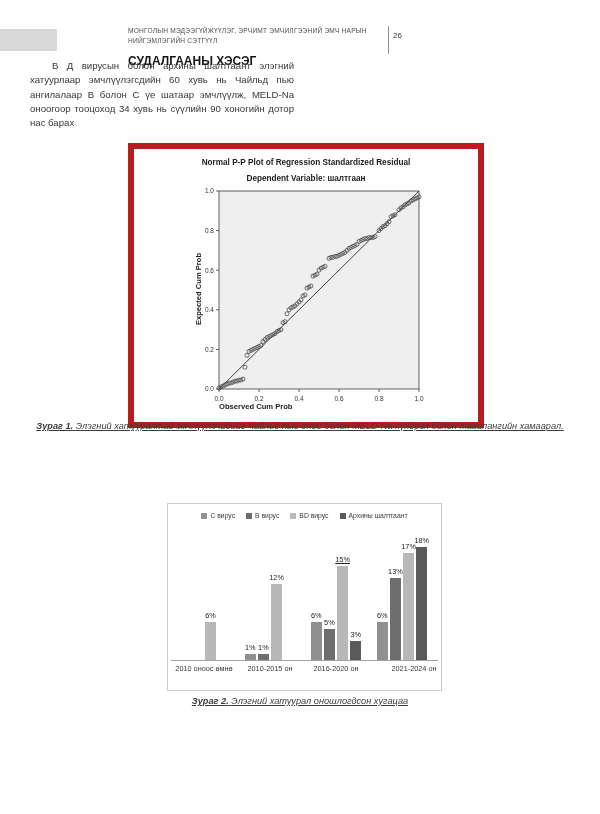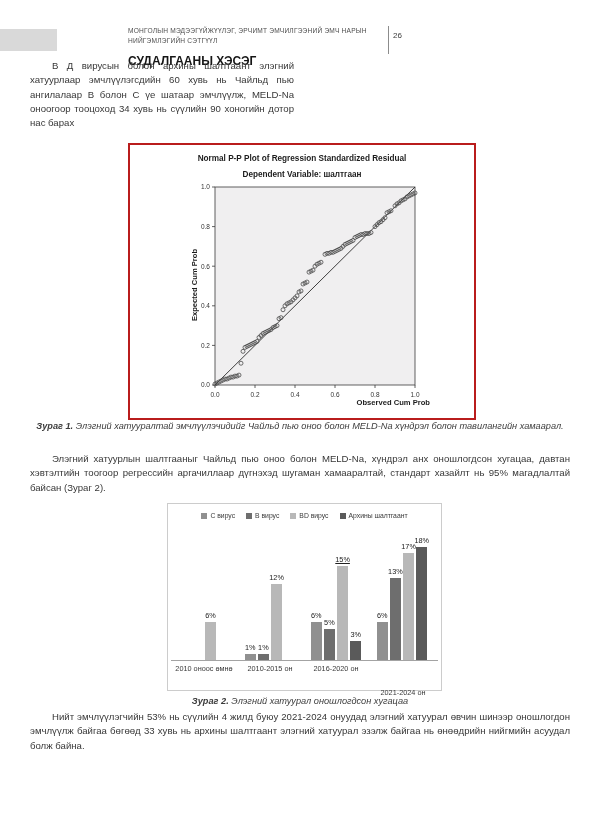--- a/index.html
+++ b/index.html
@@ -15,28 +15,28 @@
   .hdr-divider{position:absolute;left:388px;top:26px;height:28px;width:0;border-left:1px solid #8c8c8c;}
   .hdr-pagenum{position:absolute;left:393px;top:31px;width:22px;font-size:8px;color:#3a3a3a;}
   
   .col{position:absolute;top:59px;width:264px;font-size:9.6px;line-height:14.3px;text-align:justify;color:#373737;}
   .col-left{left:30px;text-indent:22px;}
   .col-right{left:306px;}
   .para{position:absolute;left:30px;width:540px;font-size:9.6px;line-height:14.3px;text-align:justify;text-indent:22px;color:#373737;}
   .para2{top:452px;}
   .para3{top:710px;}
   
-  .fig1{position:absolute;left:128px;top:143px;width:344px;height:273px;border:2px solid #b91c1c;background:#ffffff;}
+  .fig1{position:absolute;left:128px;top:143px;width:344px;height:273px;border:6px solid #b91c1c;background:#ffffff;}
   .fig1-title{position:absolute;top:9px;left:0;width:100%;text-align:center;font-size:8.2px;font-weight:bold;color:#1c1c1c;}
   .fig1-subtitle{position:absolute;top:25px;left:0;width:100%;text-align:center;font-size:8.2px;font-weight:bold;color:#1c1c1c;}
   .fig1-svg{position:absolute;left:0;top:38px;}
   .fig1-ylabel{position:absolute;left:64px;top:140px;transform:translate(-50%,-50%) rotate(-90deg);white-space:nowrap;font-size:7.6px;font-weight:bold;color:#1c1c1c;}
-  .fig1-xlabel{position:absolute;left:100px;width:200px;top:253px;text-align:right;font-size:7.6px;font-weight:bold;color:#1c1c1c;}
-  
-  .caption{position:absolute;left:30px;width:540px;text-align:center;font-size:9.2px;line-height:12.5px;font-style:italic;color:#3c3c3c;}
+  .fig1-xlabel{position:absolute;left:85px;width:200px;top:253px;text-align:left;font-size:7.6px;font-weight:bold;color:#1c1c1c;}
+  
+  .caption{position:absolute;left:30px;width:540px;text-align:center;font-size:9.2px;line-height:12.5px;font-style:italic;color:#3c3c3c;text-decoration:underline;}
   .cap1{top:420px;}
   .cap2{top:695px;}
   .cap-label{font-weight:bold;}
   
   .fig2{position:absolute;left:167px;top:503px;width:273px;height:186px;border:1px solid #cccccc;background:#ffffff;}
   .legend{position:absolute;top:8px;left:0;width:100%;display:flex;justify-content:center;gap:11px;}
   .legend-item{display:flex;align-items:center;gap:3px;}
   .legend-marker{width:6px;height:6px;display:inline-block;}
   .legend-label{font-size:6.8px;color:#3a3a3a;}
   .bar-area{position:absolute;left:0;top:0;width:100%;height:100%;}
@@ -191,21 +191,20 @@
       </svg>
     <div class="fig1-ylabel">Expected Cum Prob</div>
     <div class="fig1-xlabel">Observed Cum Prob</div>
   </div>
 
   <div class="caption cap1">
     <span class="cap-label">Зураг 1.</span>
     <span>Элэгний хатууралтай эмчлүүлэчидийг Чайльд пью оноо болон MELD-Na хүндрэл болон тавилангийн хамаарал.</span>
   </div>
 
-  <div class="para para2">Элэгний хатуурлын шалтгааныг Чайльд пью оноо болон MELD-Na, хүндрэл анх оношлогдсон хугацаа, давтан хэвтэлтийн тоогоор регрессийн аргачиллаар дүгнэхэд шугаман хамааралтай, стандарт хазайлт нь 95% магадлалтай байсан (Зураг 2).</div>
 
   <div class="fig2">
     <div class="legend">
         <div class="legend-item">
           <span class="legend-marker" style="background: rgb(144, 144, 144);"></span>
           <span class="legend-label">С вирус</span>
         </div>
         <div class="legend-item">
           <span class="legend-marker" style="background: rgb(110, 110, 110);"></span>
           <span class="legend-label">В вирус</span>
@@ -241,24 +240,23 @@
         <div class="bar-label" style="left: 174.8px; top: 126.1px;">3%</div>
         <div class="cat-label" style="left: 135px; width: 66px;">2016-2020 он</div>
         <div class="bar" style="left: 208.7px; top: 118.2px; width: 11px; height: 37.8px; background: rgb(144, 144, 144);"></div>
         <div class="bar-label" style="left: 201.2px; top: 107.2px;">6%</div>
         <div class="bar" style="left: 221.9px; top: 74.1px; width: 11px; height: 81.9px; background: rgb(110, 110, 110);"></div>
         <div class="bar-label" style="left: 214.4px; top: 63.1px;">13%</div>
         <div class="bar" style="left: 235.1px; top: 48.9px; width: 11px; height: 107.1px; background: rgb(184, 184, 184);"></div>
         <div class="bar-label" style="left: 227.6px; top: 37.9px;">17%</div>
         <div class="bar" style="left: 248.3px; top: 42.6px; width: 11px; height: 113.4px; background: rgb(90, 90, 90);"></div>
         <div class="bar-label" style="left: 240.8px; top: 31.6px; text-align: center;">18%</div>
-        <div class="cat-label" style="left: 202px; width: 66px; margin-top: 24px;">2021-2024 он</div>
+        <div class="cat-label" style="left: 213px; width: 66px;">2021-2024 он</div>
       </div>
   </div>
 
   <div class="caption cap2">
     <span class="cap-label">Зураг 2.</span>
     <span>Элэгний хатуурал оношлогдсон хугацаа</span>
   </div>
 
-  <div class="para para3">Нийт эмчлүүлэгчийн 53% нь сүүлийн 4 жилд буюу 2021-2024 онуудад элэгний хатуурал өвчин шинээр оношлогдон эмчлүүлж байгаа бөгөөд 33 хувь нь архины шалтгаант элэгний хатуурал эзэлж байгаа нь өнөөдрийн нийгмийн асуудал болж  байна.</div>
 
 </div>
 
 </body></html>

